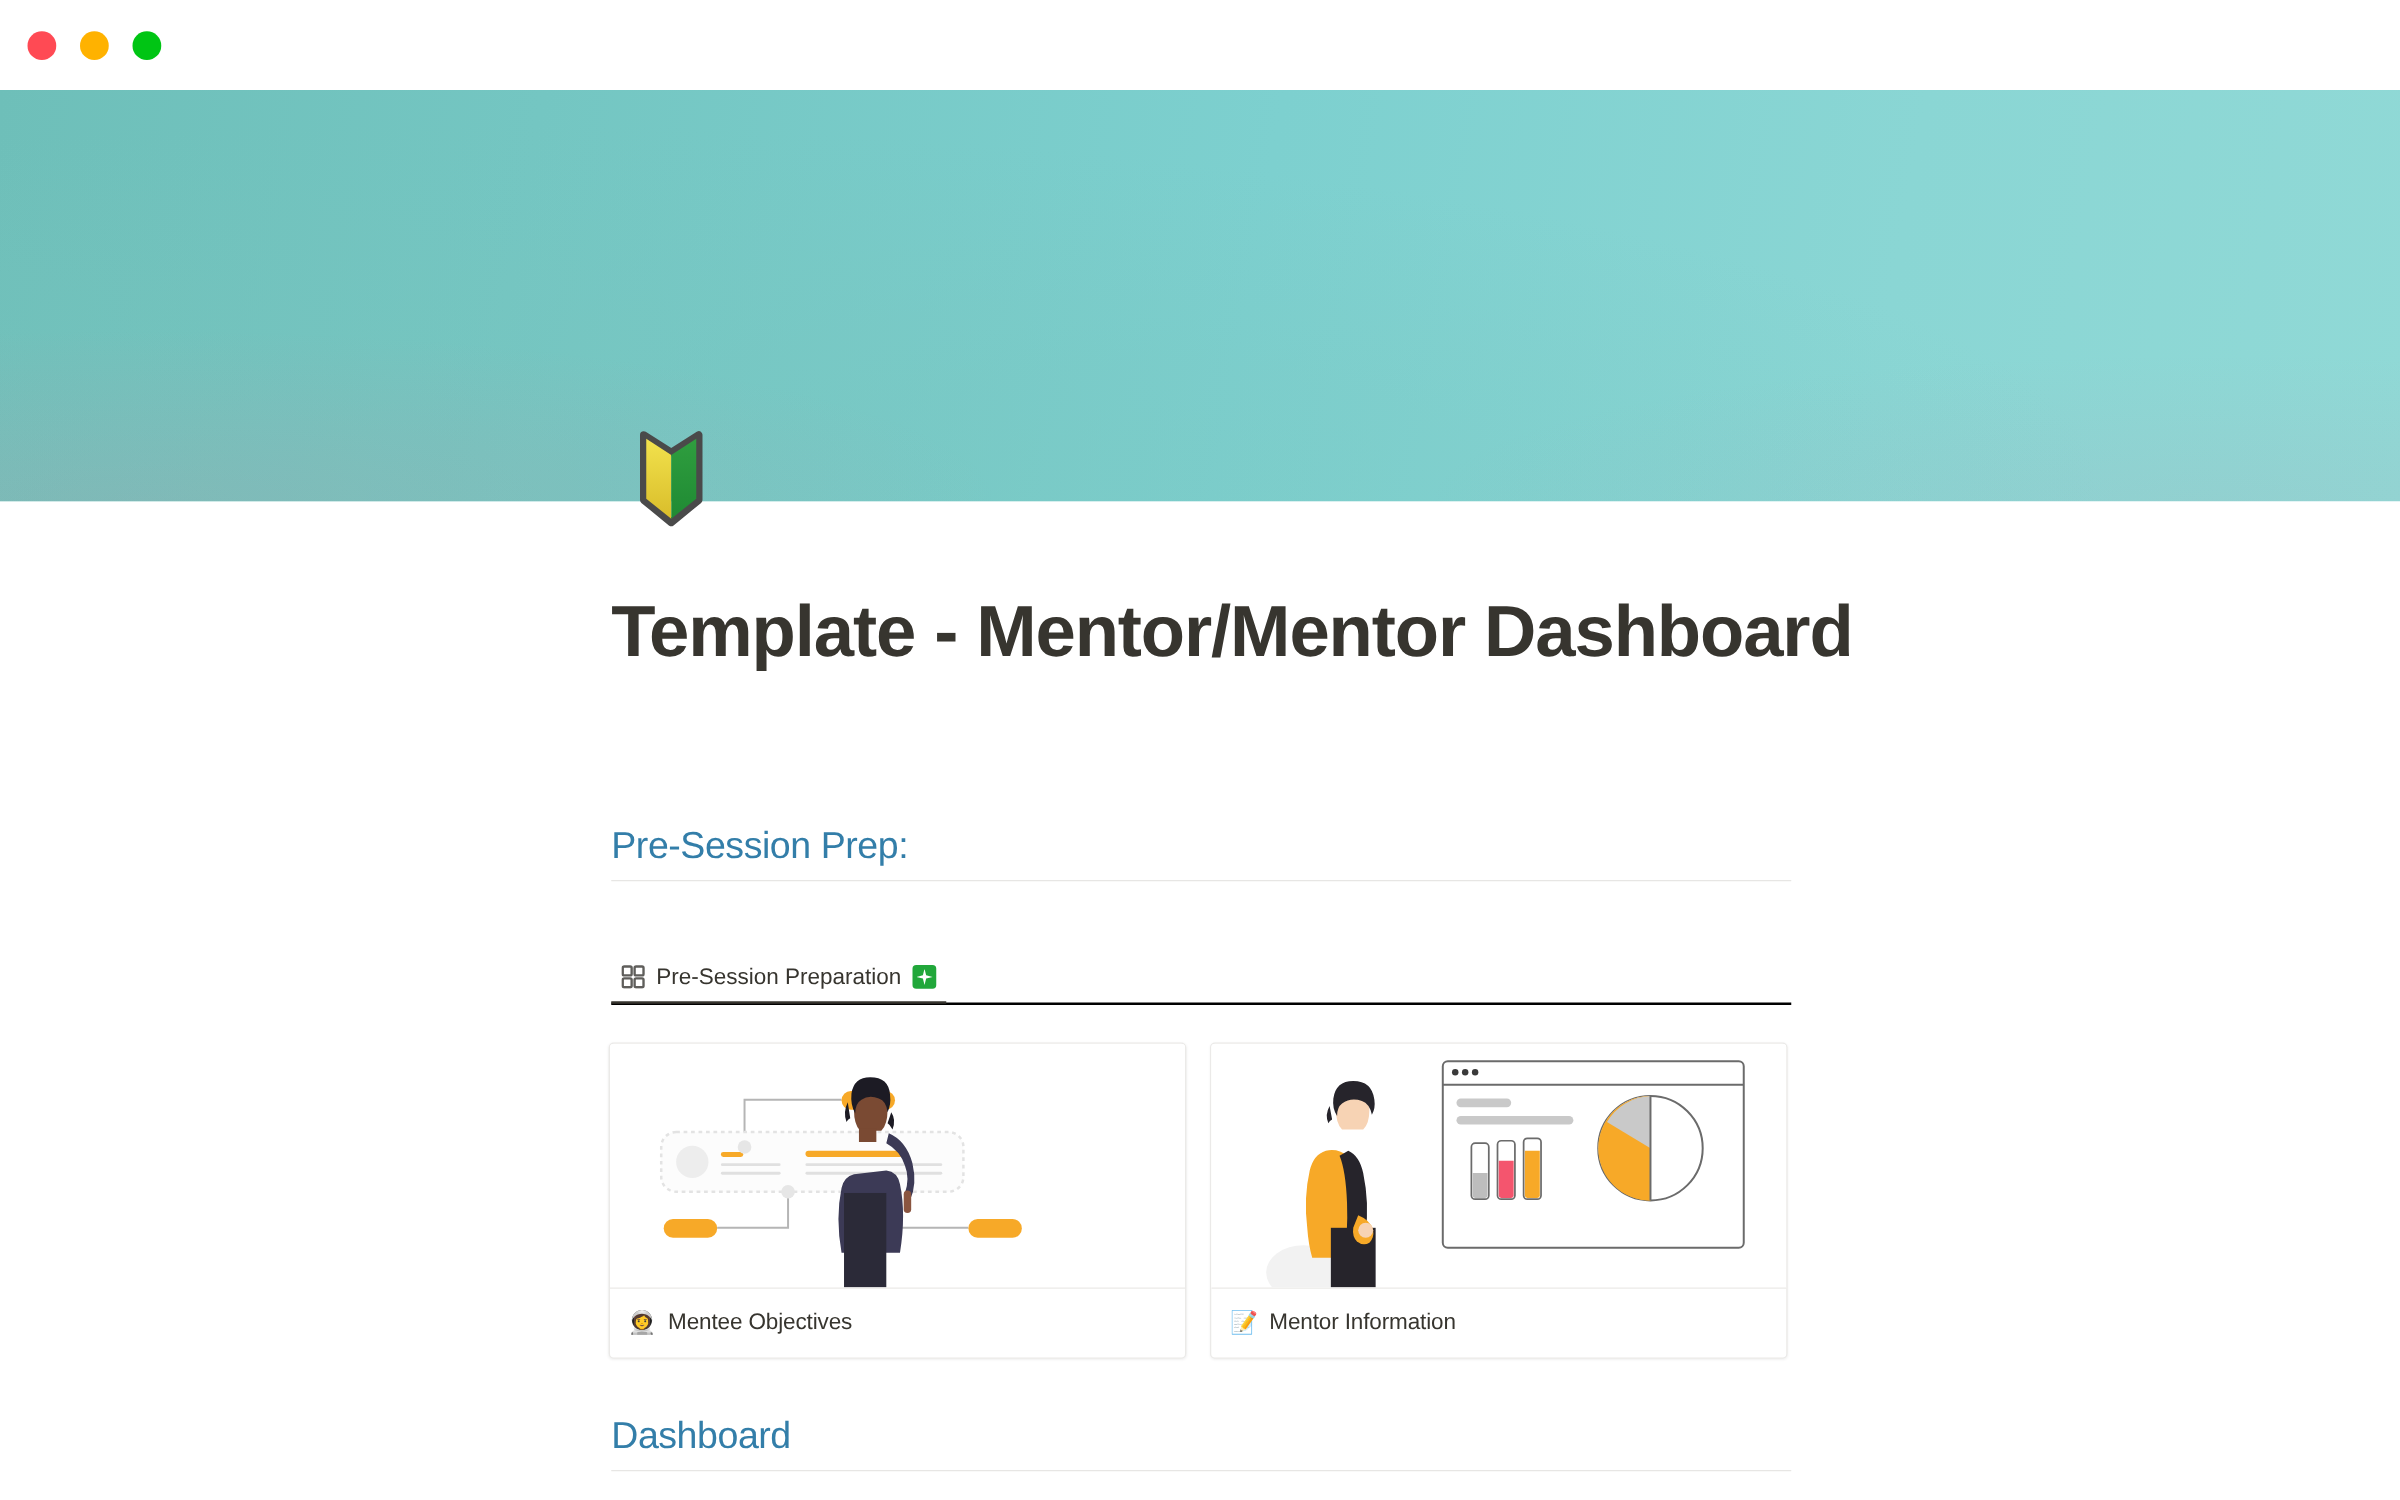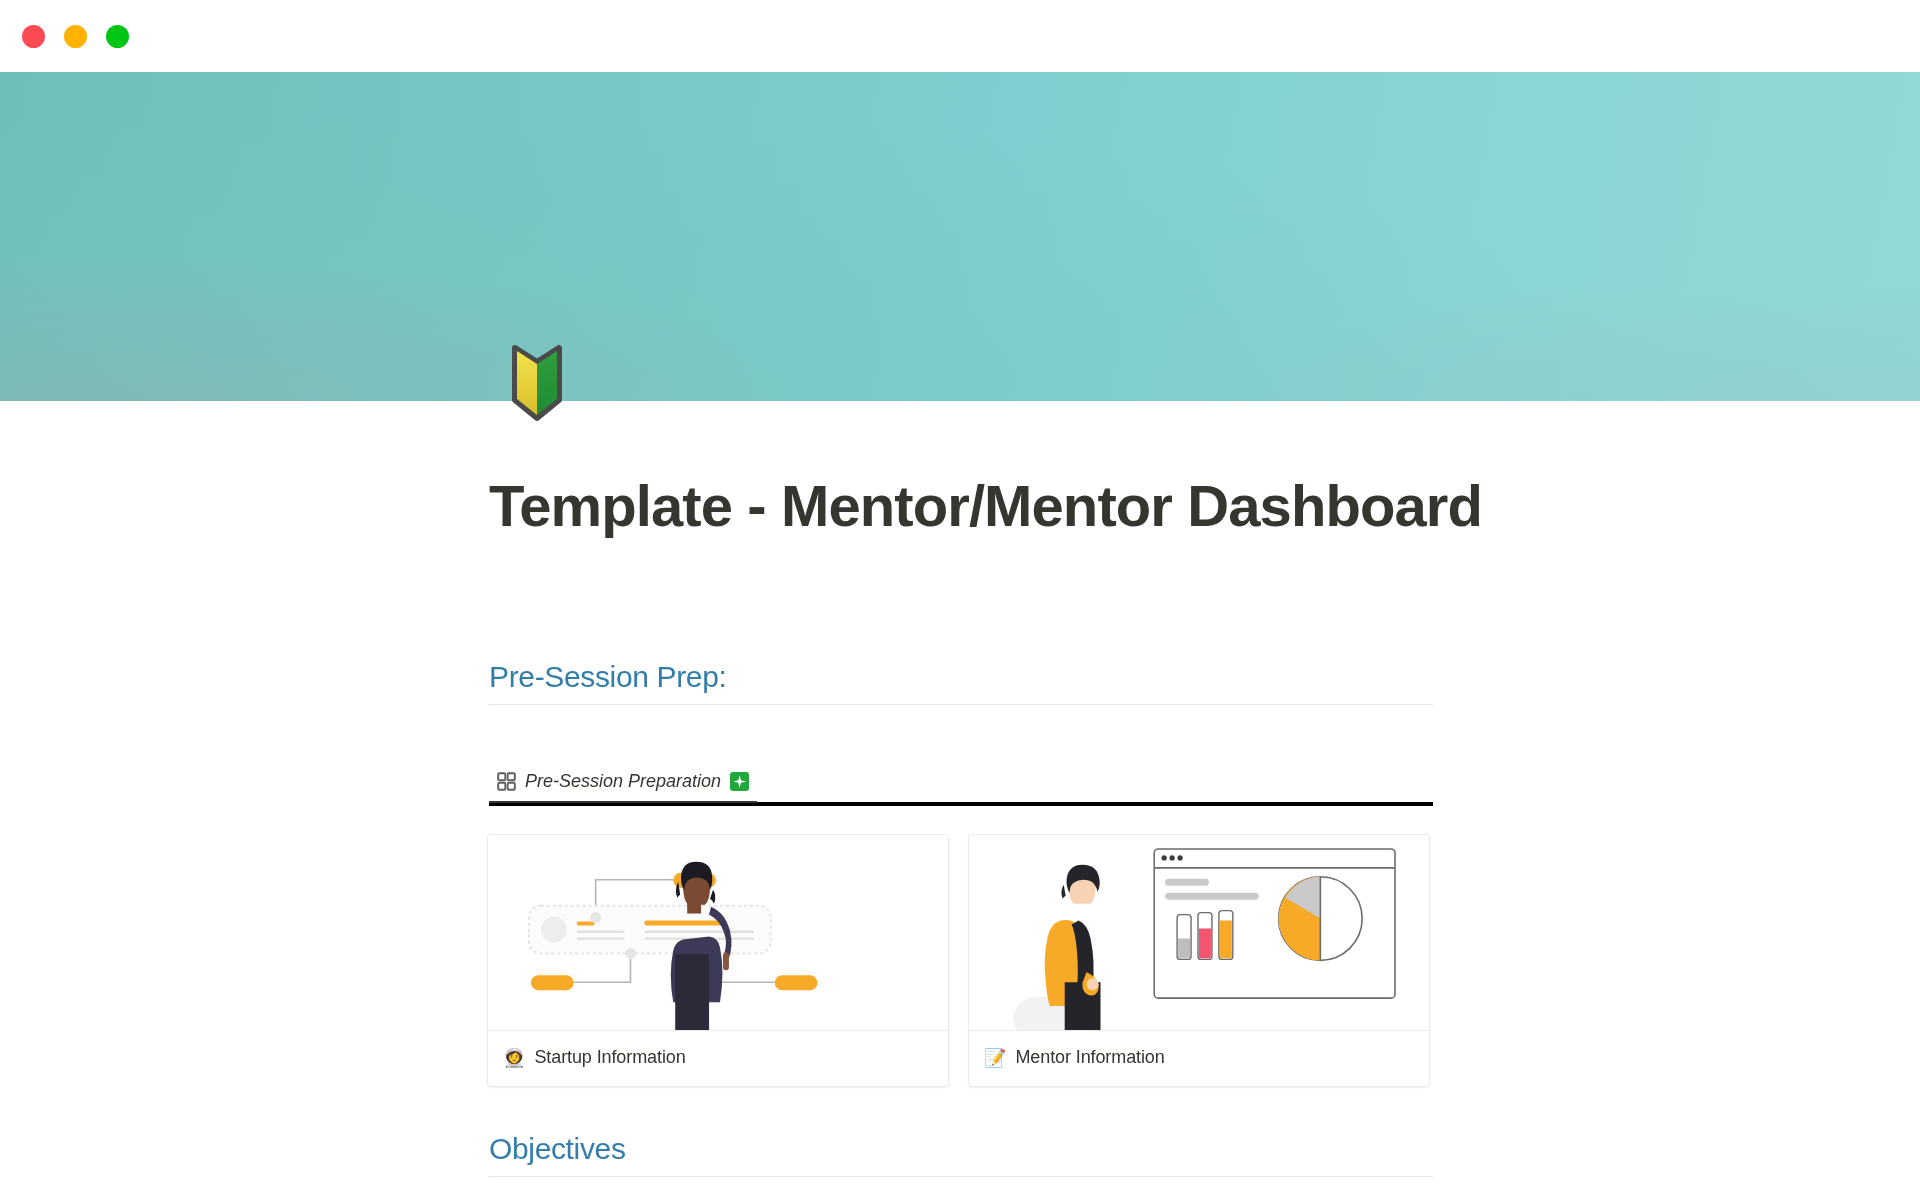--- a/index.html
+++ b/index.html
@@ -104,24 +104,23 @@
     height: 1px;
     background: #e7e6e4;
   }
 
   
   .db-tabs {
     position: absolute;
     left: 489px;
     top: 693px;
     width: 944px;
-    border-bottom: 4px solid #000000;
+    border-bottom: 2px solid #000000;
     display: flex;
     align-items: flex-end;
-    font-style: italic;
   }
   .db-tab {
     display: flex;
     align-items: center;
     gap: 9px;
     padding: 6px 8px 10px 8px;
     font-size: 18px;
     color: #37352f;
     cursor: pointer;
     position: relative;
@@ -284,21 +283,21 @@
             <path d="M194 40 q2 -13 15 -13 q15 0 16 14 q1 8 -2 14 q-1 -9 -7 -11 q-8 -3 -14 1 q-5 3 -5 11 q-4 -7 -3 -16z" fill="#1c1b24"></path>
             <path d="M191 47 q-4 8 -1 16 q1 -2 3 -3z" fill="#1c1b24"></path>
             <path d="M226 55 q4 6 1 14 q-2 -4 -4 -5z" fill="#1c1b24"></path>
             <path d="M224 72 q14 6 19 24 q4 17 -2 30 q-3 -2 -4 -6 q4 -12 0 -22 q-4 -12 -15 -18z" fill="#3c3a56"></path>
             <rect x="236" y="118" width="6" height="18" rx="3" fill="#8a5540"></rect>
           </g>
         </svg>
       </div>
       <div class="card-footer">
         <span class="card-emoji">👩‍🚀</span>
-        <span class="card-label">Startup Information</span>
+        <span class="card-label">Mentee Objectives</span>
       </div>
     </div>
 
     <div class="card">
       <div class="card-media">
         <svg viewBox="0 0 462 196" xmlns="http://www.w3.org/2000/svg" aria-hidden="true">
 
           <rect x="186" y="14" width="242" height="150" rx="4" fill="#ffffff" stroke="#6b6b6b" stroke-width="1.6"></rect>
           <line x1="186" y1="33" x2="428" y2="33" stroke="#6b6b6b" stroke-width="1.6"></line>
           <circle cx="196" cy="23" r="2.6" fill="#3a3a3a"></circle>
@@ -334,17 +333,17 @@
         </svg>
       </div>
       <div class="card-footer">
         <span class="card-emoji">📝</span>
         <span class="card-label">Mentor Information</span>
       </div>
     </div>
   </div>
 
   <div class="section-head" style="top:1057px;">
-    <div class="head-text">Objectives</div>
+    <div class="head-text">Dashboard</div>
     <div class="rule"></div>
   </div>
 
 </div>
 
 </body></html>

